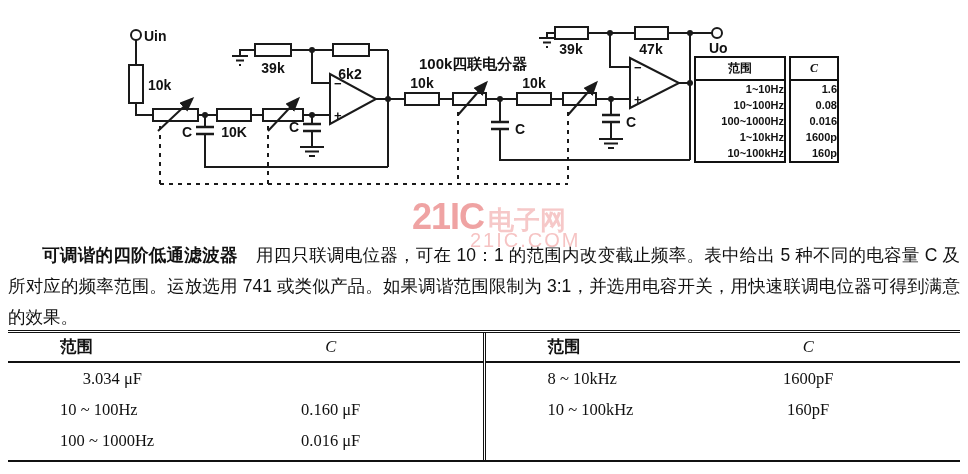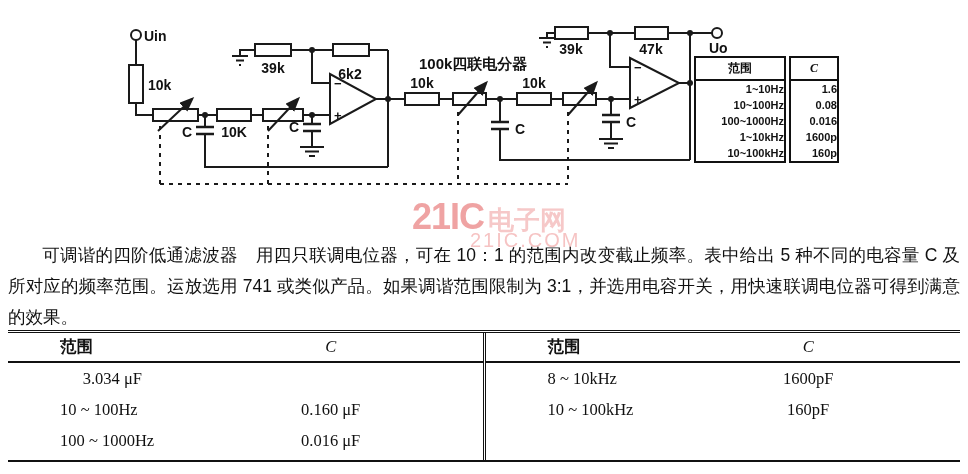--- a/index.html
+++ b/index.html
@@ -30,21 +30,21 @@
              pointer-events:none;white-space:nowrap;}
   .wm-line1{line-height:34px;}
   .wm-brand{font-size:36px;font-weight:800;color:#ea8585;letter-spacing:-1px;}
   .wm-site{font-size:26px;font-weight:800;color:#f3b6b6;margin-left:4px;}
   .wm-line2{font-size:20px;font-weight:400;color:#f3b0b0;margin:-12px 0 0 58px;letter-spacing:2px;}
 
   
   .desc{position:absolute;left:8px;top:222px;width:952px;z-index:2;
         font-size:17.5px;line-height:31px;text-align:justify;}
   .desc .indent{display:inline-block;width:34px;}
-  .desc .title{font-weight:400;}
+  .desc .title{font-weight:700;}
   .desc .gap{display:inline-block;width:18px;}
 
   
   .tables-wrap{position:absolute;left:8px;top:330px;width:952px;height:132px;
                border-top:3px double #111;border-bottom:2px solid #111;
                display:flex;box-sizing:border-box;background:transparent;
                font-family:"Liberation Serif","DejaVu Serif",serif;font-size:16.5px;}
   .half{flex:1 1 0;display:flex;flex-direction:column;}
   .t-divider{width:0;border-left:3px double #111;}
   .t-row{display:flex;align-items:center;height:31px;}

